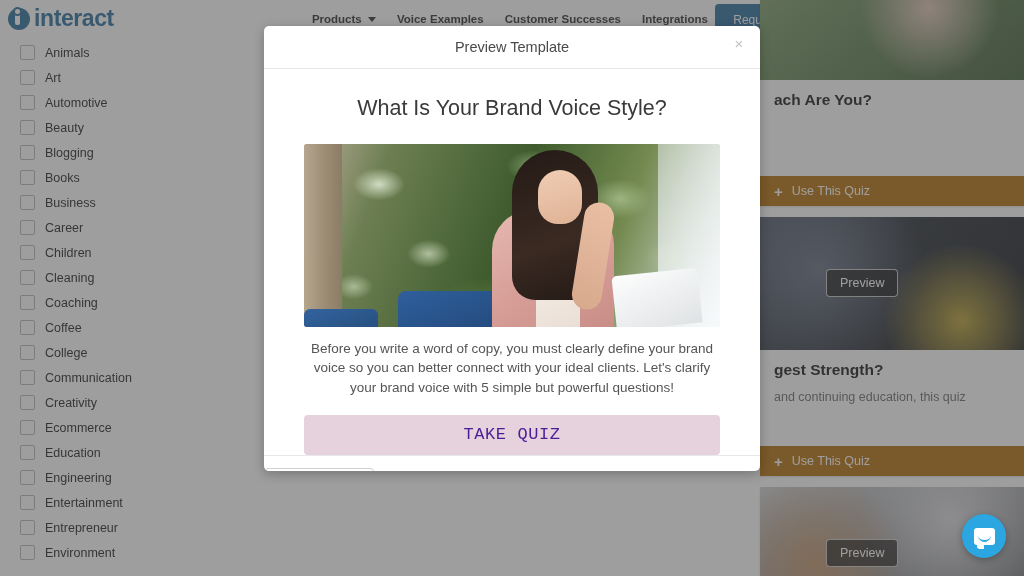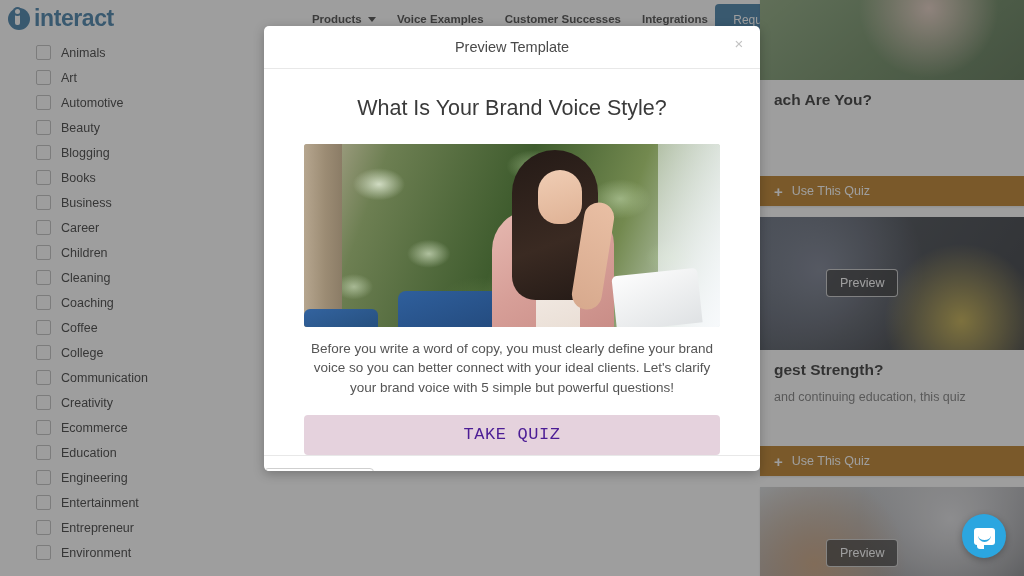--- a/index.html
+++ b/index.html
@@ -157,21 +157,21 @@
     left: 0; top: 37px;
     width: 250px;
     height: 539px;
     padding-top: 3px;
     background: #ffffff;
   }
   .cat-row {
     display: flex;
     align-items: center;
     height: 25px;
-    padding-left: 36px;
+    padding-left: 20px;
     gap: 10px;
     cursor: pointer;
   }
   .cat-box {
     width: 15px; height: 15px;
     border: 1px solid #b9b9b9;
     border-radius: 2px;
     background: #ffffff;
     flex: none;
   }

